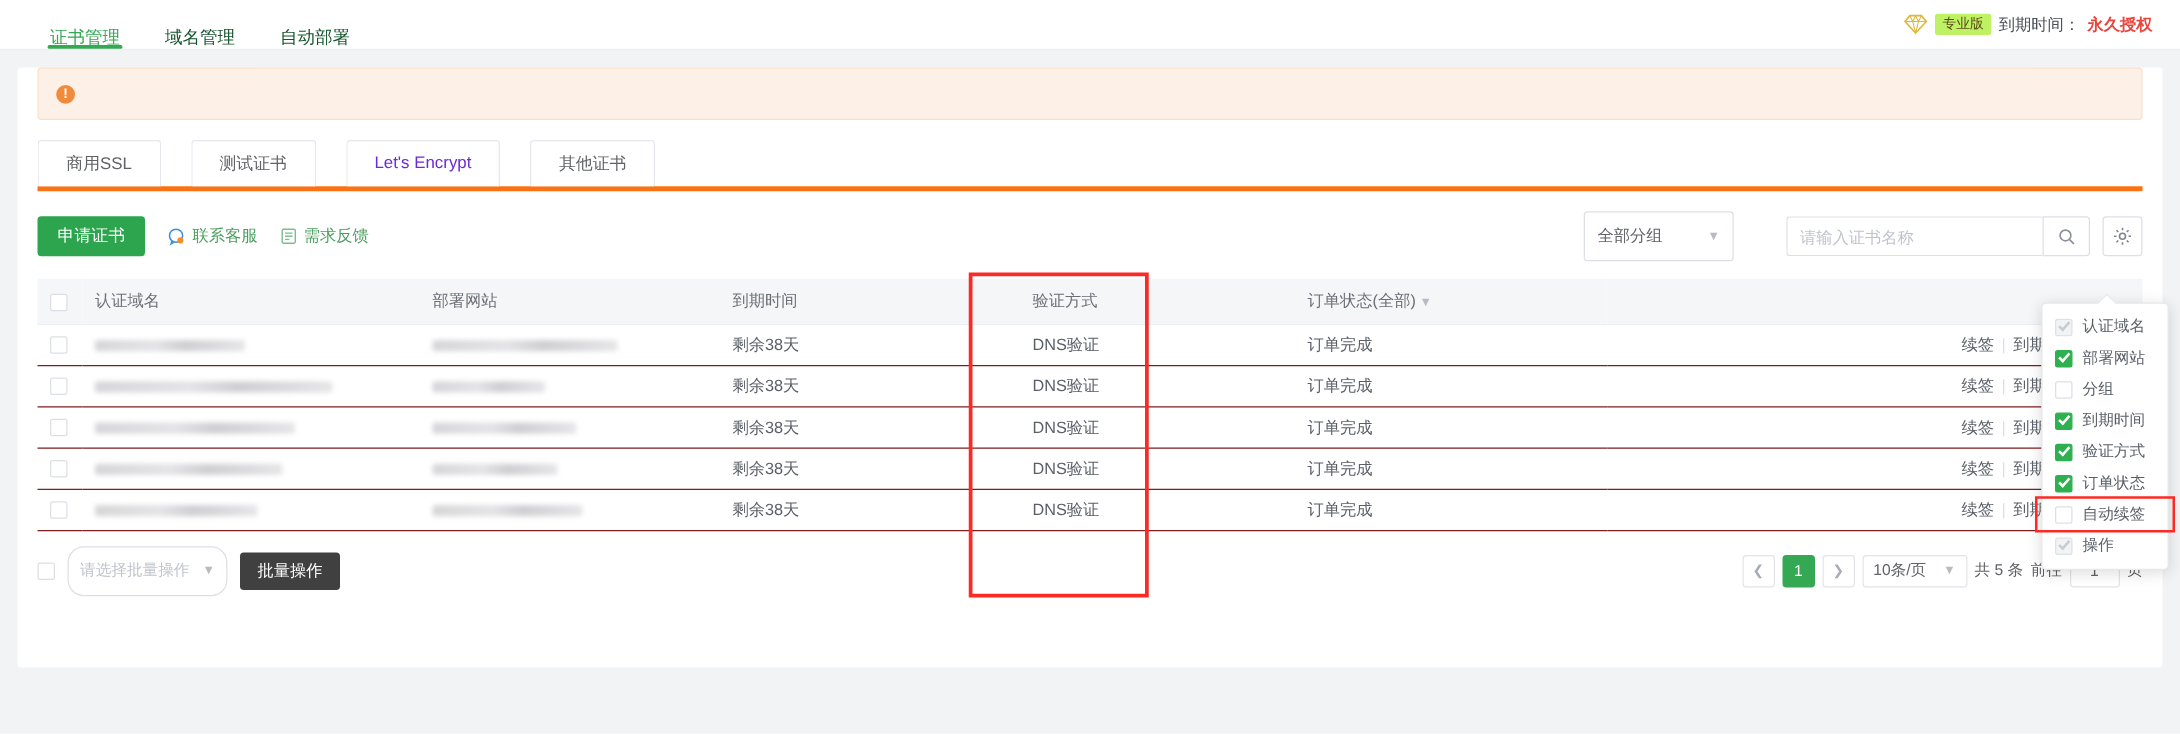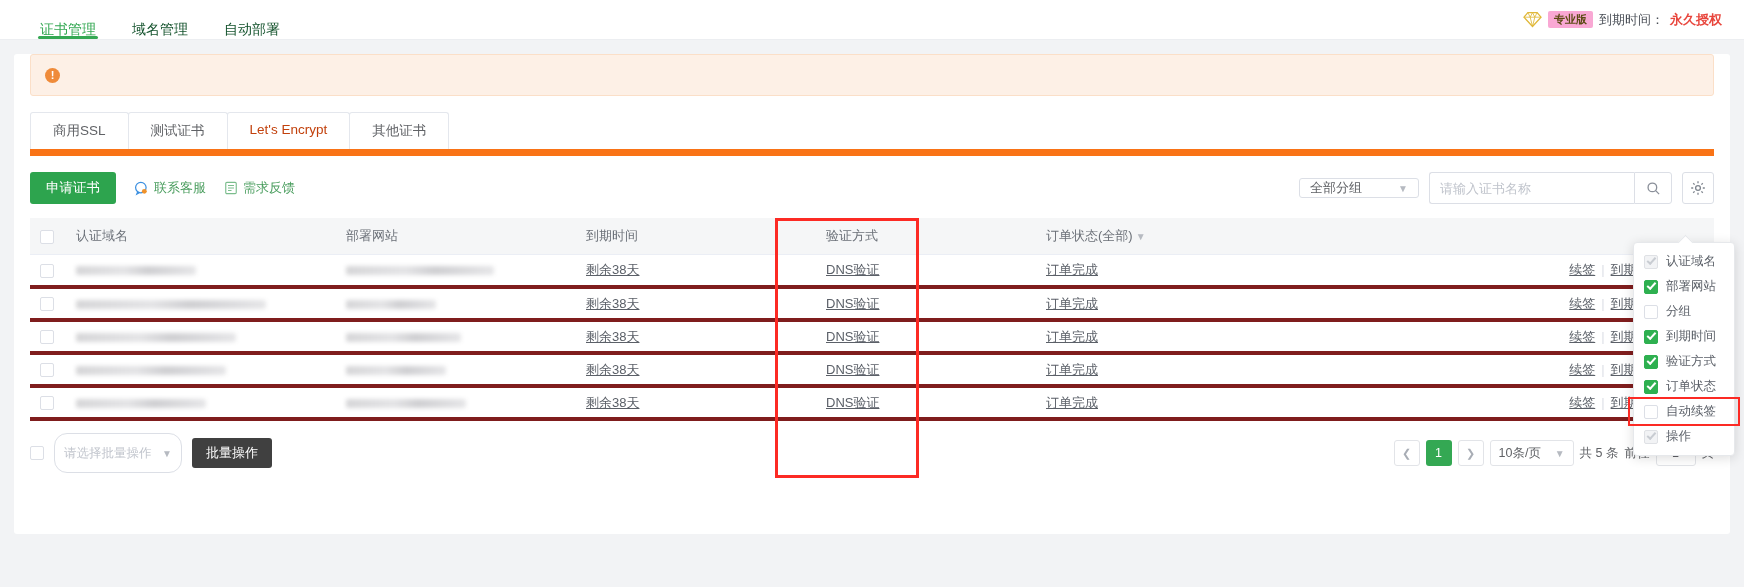--- a/index.html
+++ b/index.html
@@ -30,22 +30,22 @@
   .nav-tab.active::after {
     content: ""; position: absolute; left: 16px; right: 16px; bottom: 0;
     height: 3px; background: #34a853; border-radius: 2px;
   }
   .license {
     margin-left: auto; display: flex; align-items: center;
     gap: 6px; padding-right: 22px; font-size: 13px; color: #4a4f57;
   }
   .diamond-icon { width: 19px; height: 17px; display: block; }
   .pro-badge {
-    background: #f9a8d4; color: #5b4a13; font-size: 11px;
-    padding: 2px 6px; border-radius: 2px; font-weight: bold;
+    background: #bef264; color: #5b4a13; font-size: 11px;
+    padding: 2px 6px; border-radius: 2px; font-weight: normal;
     line-height: 1.2;
   }
   .license-val { color: #e8453c; font-weight: bold; }
 
   
   .page {
     margin: 14px 14px 0 14px;
     background: #fff;
     border-radius: 3px;
     padding: 0 0 10px 0;
@@ -62,54 +62,55 @@
   .warn-icon {
     width: 15px; height: 15px; border-radius: 50%;
     background: #ef8b3a; color: #fff; font-size: 11px; font-weight: bold;
     display: flex; align-items: center; justify-content: center;
     flex: none; line-height: 1;
   }
 
   
   .subtabs {
     display: flex; margin: 16px 16px 0 16px;
-    border-bottom: 7px solid #f97316;
+    border-bottom: 4px solid #f97316;
+    gap: 25px;
   }
   .subtab {
     padding: 9px 22px; font-size: 13.5px; color: #606266;
     border: 1px solid #e4e7ed; border-bottom: none;
     background: #fff; cursor: pointer; margin-right: -1px;
     border-radius: 3px 3px 0 0;
   }
-  .subtab.active { color: #c2410c; }
+  .subtab.active { color: #6d28d9; }
 
   
   .toolbar {
     display: flex; align-items: center;
     margin: 16px 16px 0 16px;
   }
   .btn-primary {
     background: #2da44e; color: #fff; border: none;
     border-radius: 3px; height: 32px; padding: 0 16px;
     font-size: 13.5px; cursor: pointer;
     font-family: inherit;
   }
   .link-act {
     display: flex; align-items: center; gap: 5px;
     margin-left: 18px; color: #4b9e5f; font-size: 13px; cursor: pointer; font-family: Liberation Serif, serif;
   }
   .toolbar-right { margin-left: auto; display: flex; align-items: center; gap: 10px; }
   .select-box {
-    width: 120px; height: 20px; border: 1px solid #dcdfe6; border-radius: 3px;
+    width: 120px; height: 40px; border: 1px solid #dcdfe6; border-radius: 3px;
     display: flex; align-items: center; justify-content: space-between;
     padding: 0 10px; font-size: 13px; color: #606266; background: #fff;
     cursor: pointer;
   }
   .chev { color: #b6bac1; font-size: 10px; }
-  .search-wrap { display: flex; }
+  .search-wrap { display: flex; margin-left: 32px; }
   .search-input {
     width: 205px; height: 32px; border: 1px solid #dcdfe6;
     border-right: none; border-radius: 3px 0 0 3px;
     padding: 0 10px; font-size: 13px; font-family: inherit;
     color: #606266; outline: none;
   }
   .search-input::placeholder { color: #c0c4cc; }
   .search-btn {
     width: 38px; height: 32px; border: 1px solid #dcdfe6;
     border-radius: 0 3px 3px 0; background: #fff; cursor: pointer;
@@ -125,21 +126,21 @@
 
   
   .table { margin: 14px 16px 0 16px; width: calc(100% - 32px); border-collapse: collapse; table-layout: fixed; }
   .table th {
     background: #f5f6f7; height: 36px; text-align: left;
     font-weight: normal; font-size: 13px; color: #6b7078;
     padding: 0 10px; border-bottom: 1px solid #ebeef5;
   }
   .table td {
     height: 33px; font-size: 13px; color: #5b6068;
-    padding: 0 10px; border-bottom: 4px solid #7f1d1d; text-decoration: underline;
+    padding: 0 10px; border-bottom: 1px solid #7f1d1d;
   }
   .cb {
     width: 14px; height: 14px; border: 1px solid #dcdfe6;
     border-radius: 2px; background: #fff; display: inline-block;
     cursor: pointer; vertical-align: middle;
   }
   .blur {
     display: inline-block; height: 9px; border-radius: 2px;
     background: linear-gradient(90deg,#d6d6d8,#e4e4e6 40%,#cfcfd2 60%,#e6e6e8);
     filter: blur(2.2px); vertical-align: middle;

